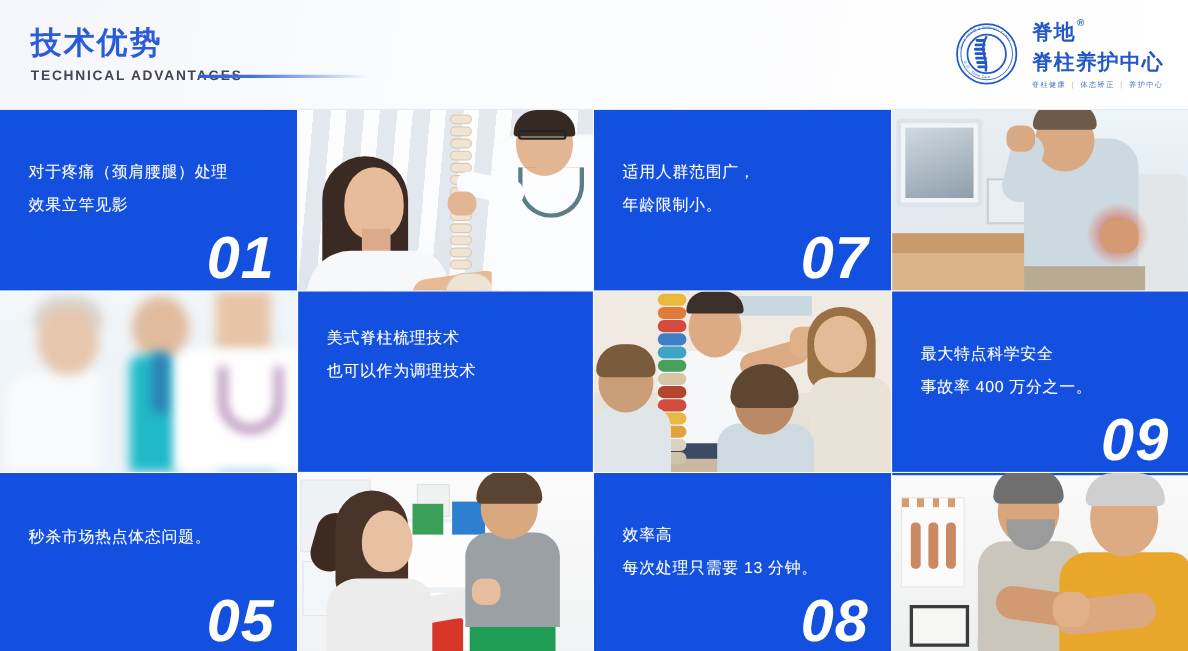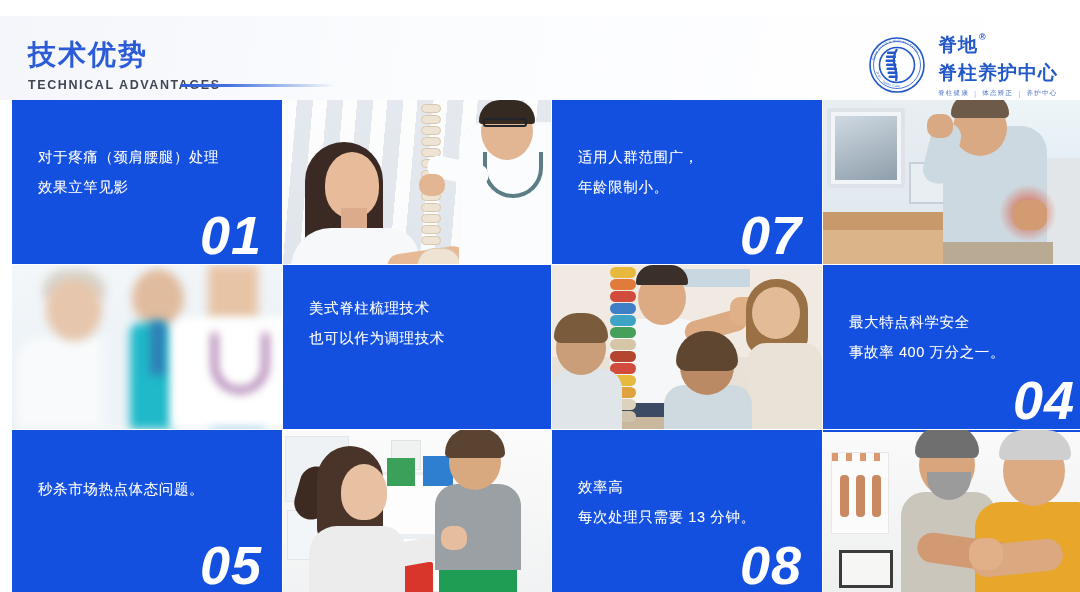--- a/index.html
+++ b/index.html
@@ -6,21 +6,21 @@
   html, body {
     width: 1080px; height: 592px;
     font-family: "Liberation Sans", "DejaVu Sans", sans-serif;
     background: #ffffff;
     overflow: hidden;
   }
   .page { position: relative; width: 1080px; height: 592px; background: #fff; }
 
   
   .header {
-    position: absolute; left: 0; top: 16px; width: 1080px; height: 100px;
+    position: absolute; left: 0; top: 0; width: 1080px; height: 100px;
     background: linear-gradient(100deg,#f4f6fb 0%, #fbfcfe 40%, #ffffff 100%);
     border-bottom: 1px solid #e6eaf2;
   }
   .title-block { position: absolute; left: 28px; top: 22px; }
   .title-cn {
     font-size: 28px; font-weight: 700; color: #2b5bd7;
     letter-spacing: 2px; line-height: 1.2;
   }
   .title-en {
     font-size: 12.5px; font-weight: 600; color: #404653;
@@ -50,21 +50,20 @@
   .logo-sep { color: #9fb2d8; }
 
   
   .grid {
     position: absolute; left: 0; top: 100px; width: 1080px; height: 492px;
     display: grid;
     grid-template-columns: 270px 268px 270px 272px;
     grid-template-rows: 164px 164px 164px;
     gap: 1px;
     background: #ffffff;
-    padding-left: 12px;
   }
   .cell { position: relative; overflow: hidden; }
 
   
   .cell-text { background: #1450e0; }
   .cell-text .lines {
     position: absolute; left: 26px; top: 42px; right: 14px;
   }
   .cell-text .line {
     color: #ffffff; font-size: 14.5px; line-height: 30px;
@@ -383,21 +382,21 @@
       <div class="sh kidM-body"></div>
       <div class="sh kidM-head"></div>
       <div class="sh kidM-hair"></div>
     </div>
 
     <div class="cell cell-text">
       <div class="lines">
         <div class="line">最大特点科学安全</div>
         <div class="line">事故率 400 万分之一。</div>
       </div>
-      <div class="num">04</div>
+      <div class="num">09</div>
     </div>
 
     <div class="cell cell-text">
       <div class="lines" style="top:44px">
         <div class="line">秒杀市场热点体态问题。</div>
       </div>
       <div class="num">05</div>
     </div>
 
     <div class="cell photo p5">

